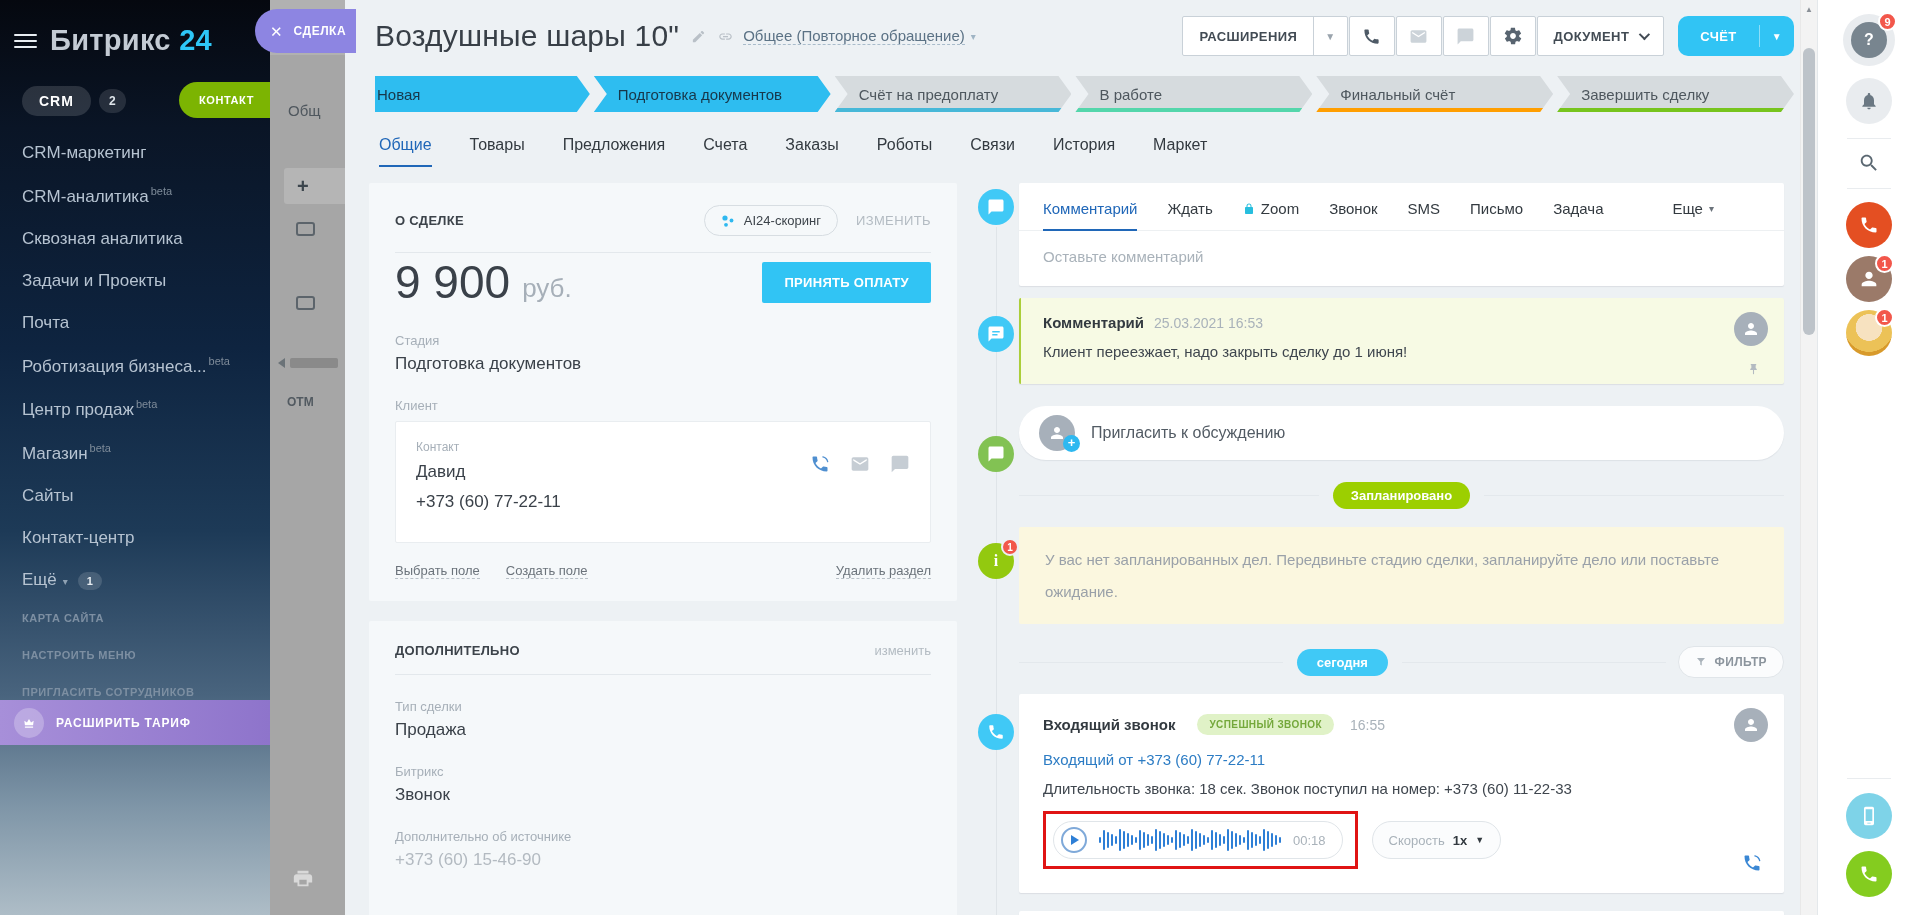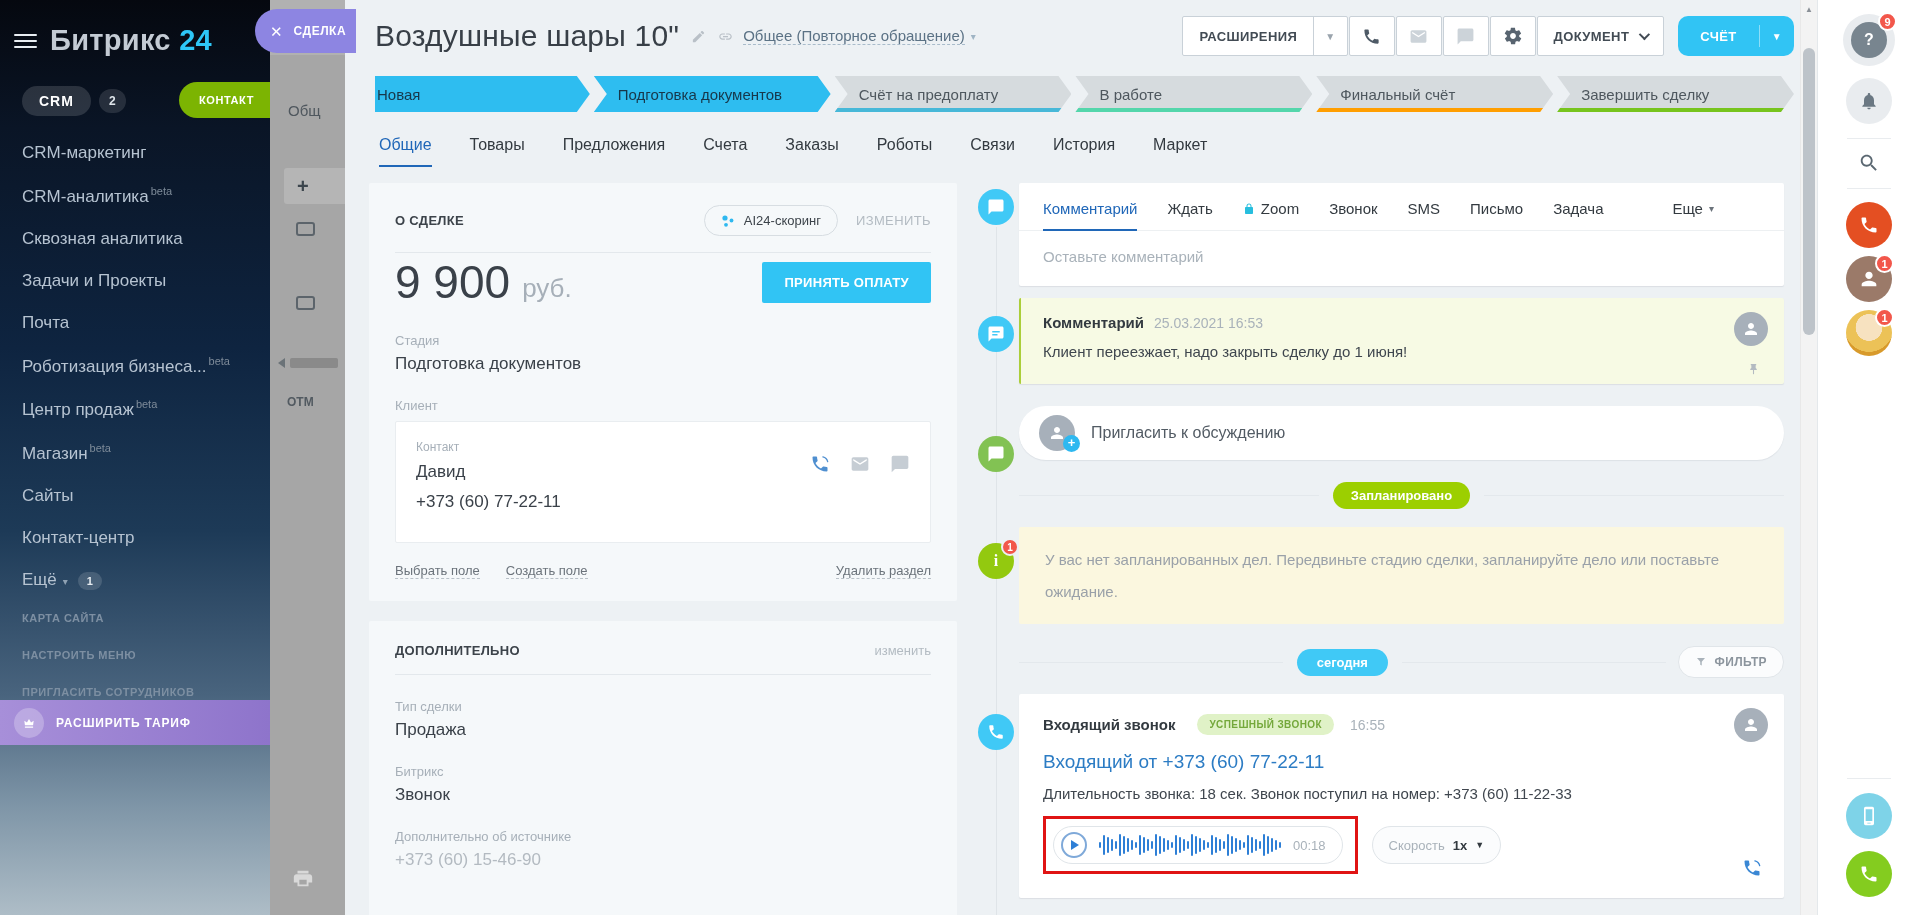--- a/index.html
+++ b/index.html
@@ -155,21 +155,21 @@
   .badge-row{display:flex;align-items:center;margin-top:22px;}
   .badge-row .line{flex:1;height:1px;background:#e3e8ec;}
   .pill-green{background:#9ccf00;color:#fff;font-weight:700;font-size:13px;padding:6px 18px;border-radius:16px;margin:0 14px;}
   .pill-blue{background:#40c9f6;color:#fff;font-weight:700;font-size:13px;padding:6px 20px;border-radius:16px;margin:0 14px;}
   .warn{background:#fbf7df;margin-top:18px;padding:17px 26px;font-size:15px;color:#9aa1a9;line-height:2.1;border-radius:2px;}
   .filter-btn{display:flex;align-items:center;gap:8px;background:#fbfcfd;border:1px solid #e0e5e9;border-radius:17px;
     padding:8px 16px;font-size:12px;font-weight:700;color:#8b949d;letter-spacing:.4px;margin-left:12px;cursor:pointer;}
   .call{background:#fff;margin-top:16px;padding:20px 24px 24px;position:relative;}
   .pill-success{background:#e0f2c7;color:#74a83b;font-size:10px;font-weight:700;letter-spacing:.4px;
     padding:5px 12px;border-radius:12px;margin-left:12px;}
-  .call-link{margin-top:16px;font-size:19px;color:#2c7cc4;cursor:pointer;}
+  .call-link{margin-top:16px;font-size:15px;color:#2c7cc4;cursor:pointer;}
   .call-details{margin-top:12px;font-size:15px;color:#3f464e;}
   .player-row{display:flex;align-items:center;margin-top:14px;}
   .red-box{border:3px solid #e01414;padding:7px 12px 7px 7px;display:flex;align-items:center;}
   .player{display:flex;align-items:center;gap:12px;border:1px solid #e0e5e9;border-radius:20px;height:38px;
     padding:0 16px 0 7px;background:#fff;}
   .play-btn{width:26px;height:26px;border-radius:50%;border:2px solid #7fa9d9;display:flex;align-items:center;
     justify-content:center;cursor:pointer;flex:none;}
   .play-tri{width:0;height:0;border-left:8px solid #2e7fd6;border-top:5px solid transparent;border-bottom:5px solid transparent;margin-left:2px;}
   .waveform{display:flex;align-items:center;gap:2px;height:26px;}
   .waveform span{width:2px;background:#2e7fd6;border-radius:1px;}

